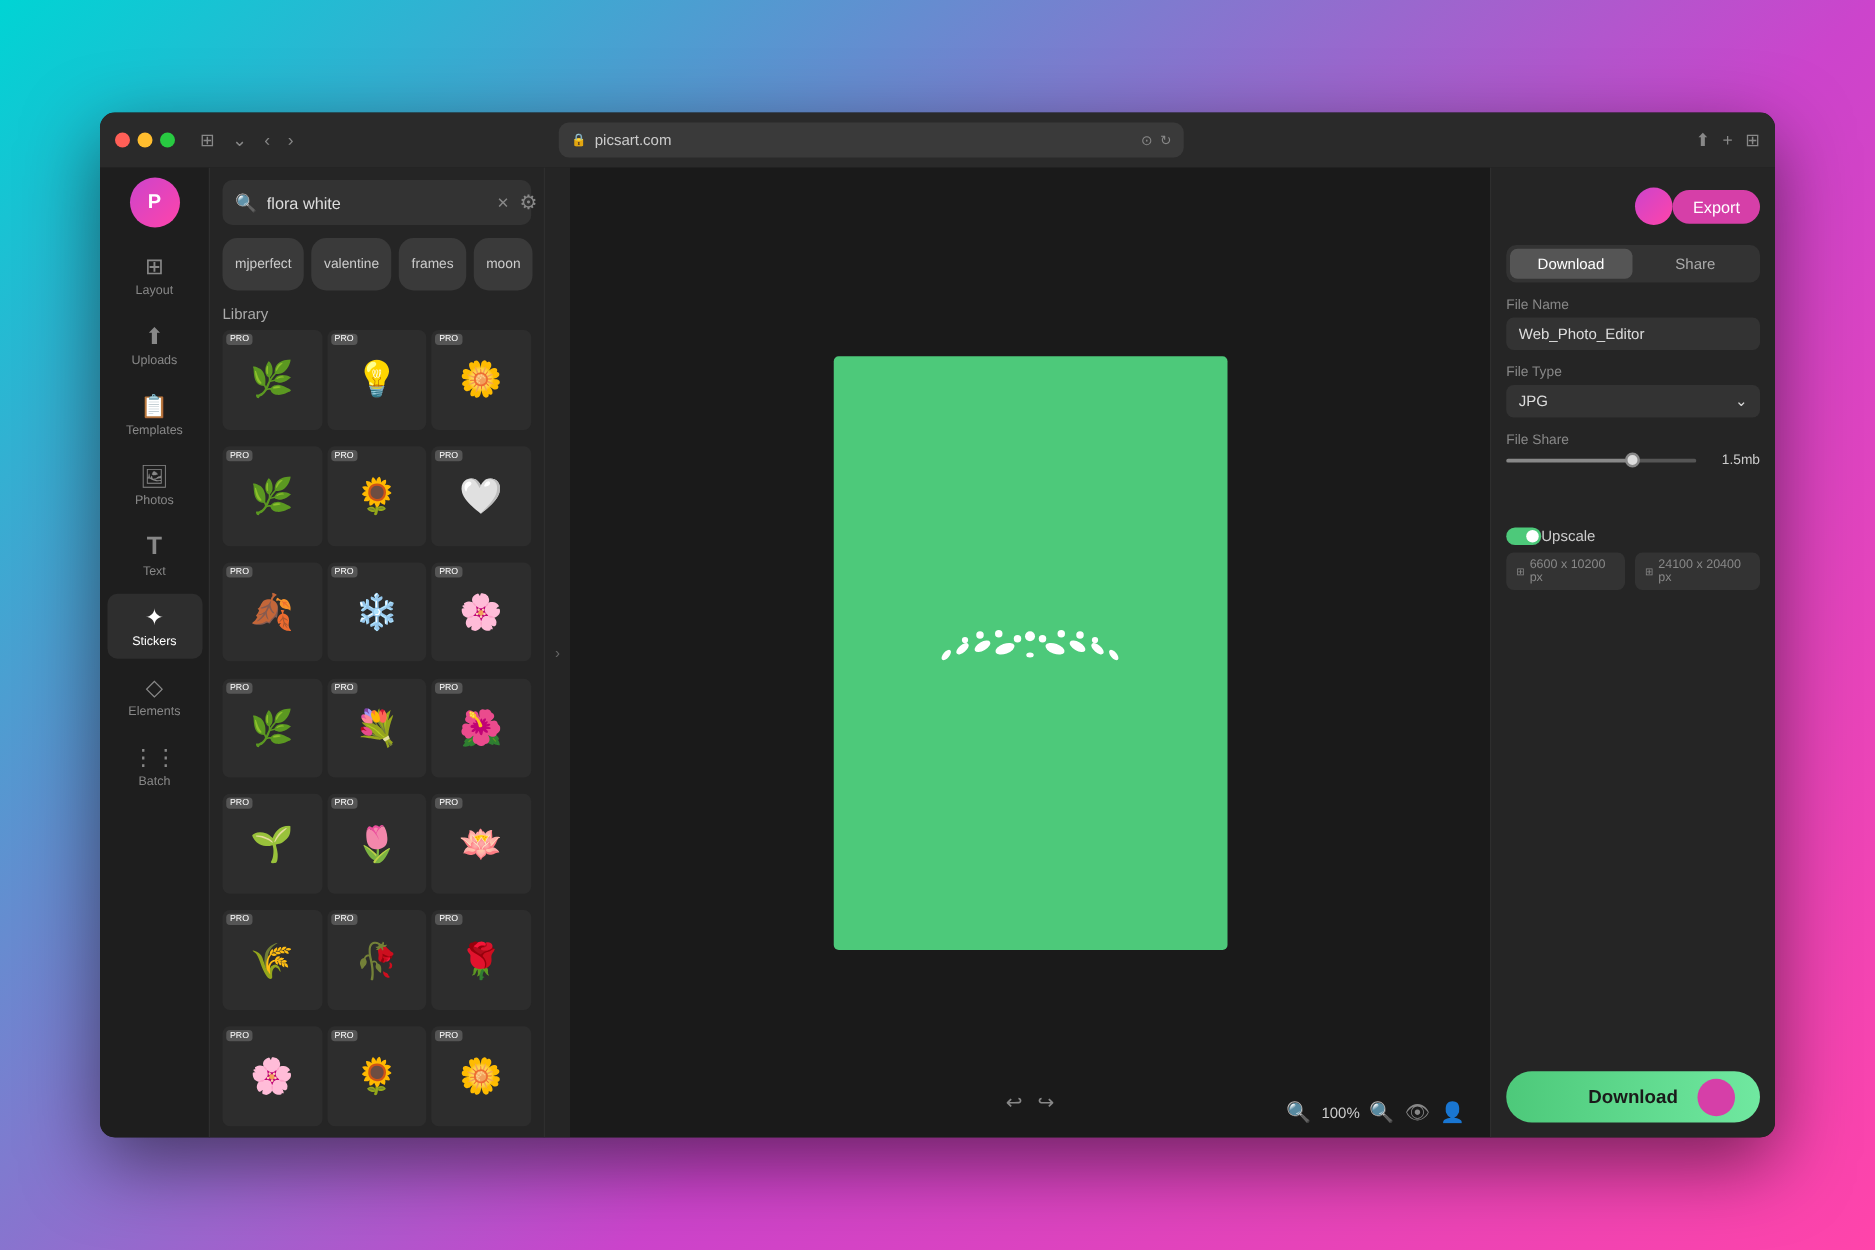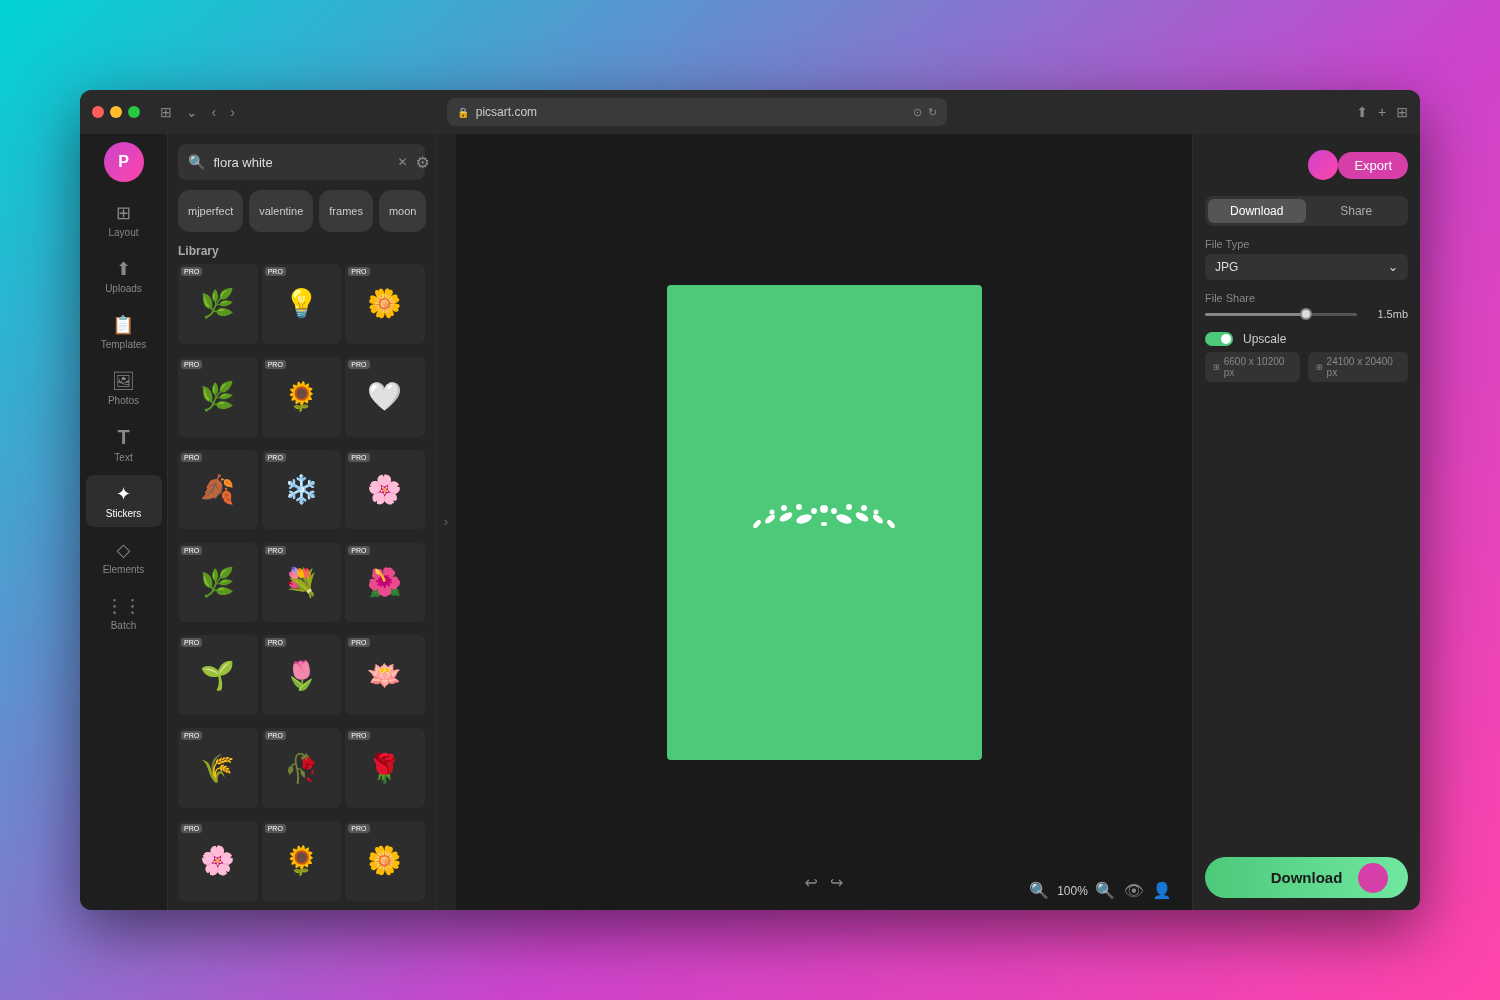--- a/index.html
+++ b/index.html
@@ -166,21 +166,21 @@
       color: #ccc;
       padding: 15px 10px;
       border-radius: 12px;
       font-size: 11px;
       cursor: pointer;
       white-space: nowrap;
     }
     .library-label {
       color: #aaa;
       font-size: 12px;
-      font-weight: 700;
+      font-weight: 400;
       padding: 4px 10px 6px;
     }
     .sticker-grid {
       display: grid;
       grid-template-columns: repeat(3, 1fr);
       gap: 4px;
       padding: 0 10px;
       overflow-y: auto;
       flex: 1;
     }
@@ -351,21 +351,22 @@
       top: 50%;
       transform: translateY(-50%);
       width: 12px;
       height: 12px;
       border-radius: 50%;
       background: #ddd;
       border: 2px solid #888;
     }
     .upscale-row {
       display: flex;
-      gap: 10px;
+      gap: 0;
+      margin-top: 36px;
     }
     .toggle {
       width: 28px;
       height: 14px;
       background: #4dc97a;
       border-radius: 7px;
       position: relative;
       cursor: pointer;
     }
     .toggle::after {
@@ -673,20 +674,24 @@
             <span>Export</span>
           </button>
         </div>
       </div>
 
       <div class="dl-tabs">
         <div class="dl-tab active">Download</div>
         <div class="dl-tab">Share</div>
       </div>
 
+      <div>
+        <div class="field-label">File Name</div>
+        <input class="field-input" type="text" value="Web_Photo_Editor" style="">
+      </div>
 
       <div>
         <div class="field-label">File Type</div>
         <div class="file-type-select">
           <span>JPG</span>
           <span>⌄</span>
         </div>
       </div>
 
       <div>

